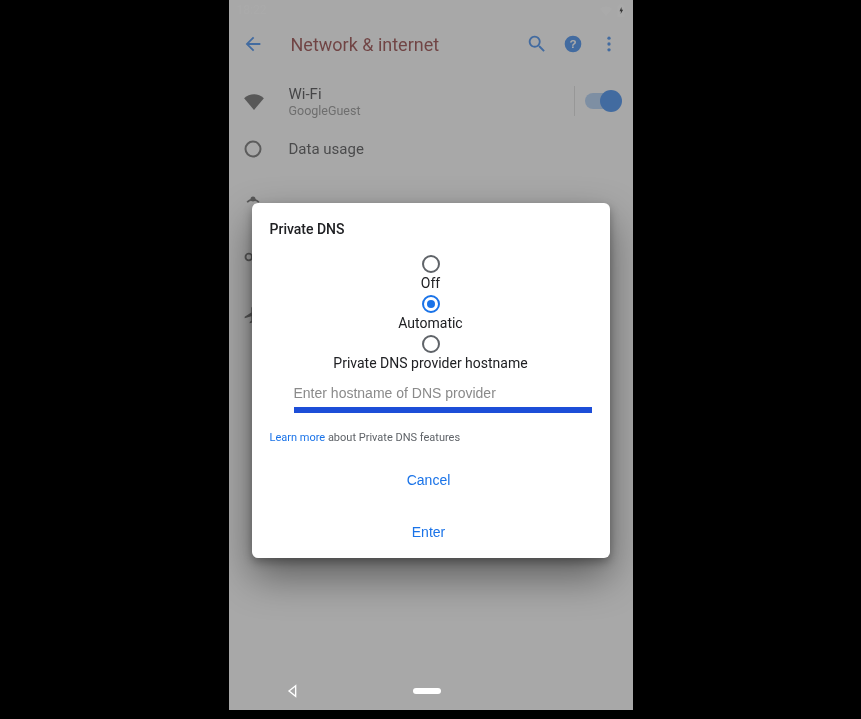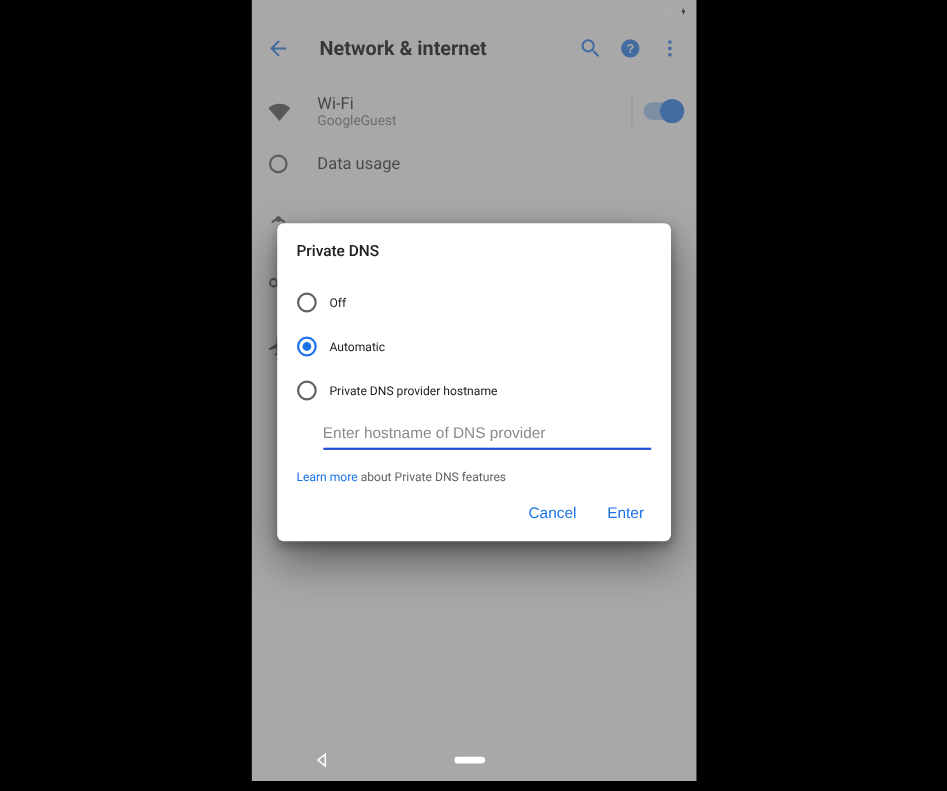--- a/index.html
+++ b/index.html
@@ -36,23 +36,23 @@
   .statusbar .right { display:flex; align-items:center; gap:4px; }
 
   
   .appbar {
     height: 48px;
     display: flex;
     align-items: center;
     padding: 0 6px;
   }
   .appbar .title {
-    color: #000000;
+    color: #7f1d1d;
     font-size: 18px;
-    font-weight: 700;
+    font-weight: 400;
     margin-left: 20px;
     flex: 1;
   }
   .iconbtn {
     width: 36px; height: 36px;
     display:flex; align-items:center; justify-content:center;
     color: #1a73e8;
   }
 
   
@@ -98,60 +98,61 @@
     background: #fff;
     border-radius: 6px;
     box-shadow: 0 18px 40px rgba(0,0,0,.45), 0 4px 10px rgba(0,0,0,.3);
     padding: 18px 18px 12px 18px;
   }
   .dialog h1 {
     font-size: 14px; font-weight: 500; color: #202124;
   }
   .radio-group { margin-top: 18px; }
   .radio-item {
-    display:flex; align-items:center; gap: 12px;
+    display:flex; align-items:center; gap: 2px;
     height: 40px;
-    font-size: 11px; color: #202124;
+    font-size: 14px; color: #202124; flex-direction: column;
   }
   .radio {
     width: 18px; height: 18px; border: 2px solid #5f6368; border-radius: 50%;
     position: relative; flex: 0 0 18px;
   }
   .radio.checked { border-color: #1a73e8; }
   .radio.checked::after {
     content:""; position:absolute; inset:3px; border-radius:50%;
     background:#1a73e8;
   }
 
   .hostname-field {
     margin: 4px 0 0 24px;
   }
   .hostname-field input {
     width: 100%;
     border: none;
-    border-bottom: 2px solid #1d4ed8;
+    border-bottom: 6px solid #1d4ed8;
     font-size: 14px;
     padding: 6px 0 6px 0;
     color: #777;
     outline: none;
     background: transparent;
   }
   .hostname-field input::placeholder { color: #8a8a8a; }
 
   .learn {
     margin-top: 18px;
     font-size: 11px;
     color: #5f6368;
   }
   .learn a { color: #1a73e8; text-decoration: none; }
 
   .dialog-actions {
     display:flex; justify-content:flex-end; gap: 24px;
-    margin-top: 12px;
+    margin-top: 22px;
     padding-right: 4px;
+    flex-direction: column;
   }
   .dialog-actions button {
     background:none; border:none; color:#1a73e8;
     font-size: 14px; font-weight:500; cursor:pointer;
     padding: 6px 2px;
   }
 
   
   .navbar {
     position:absolute; left:0; right:0; bottom:0;

